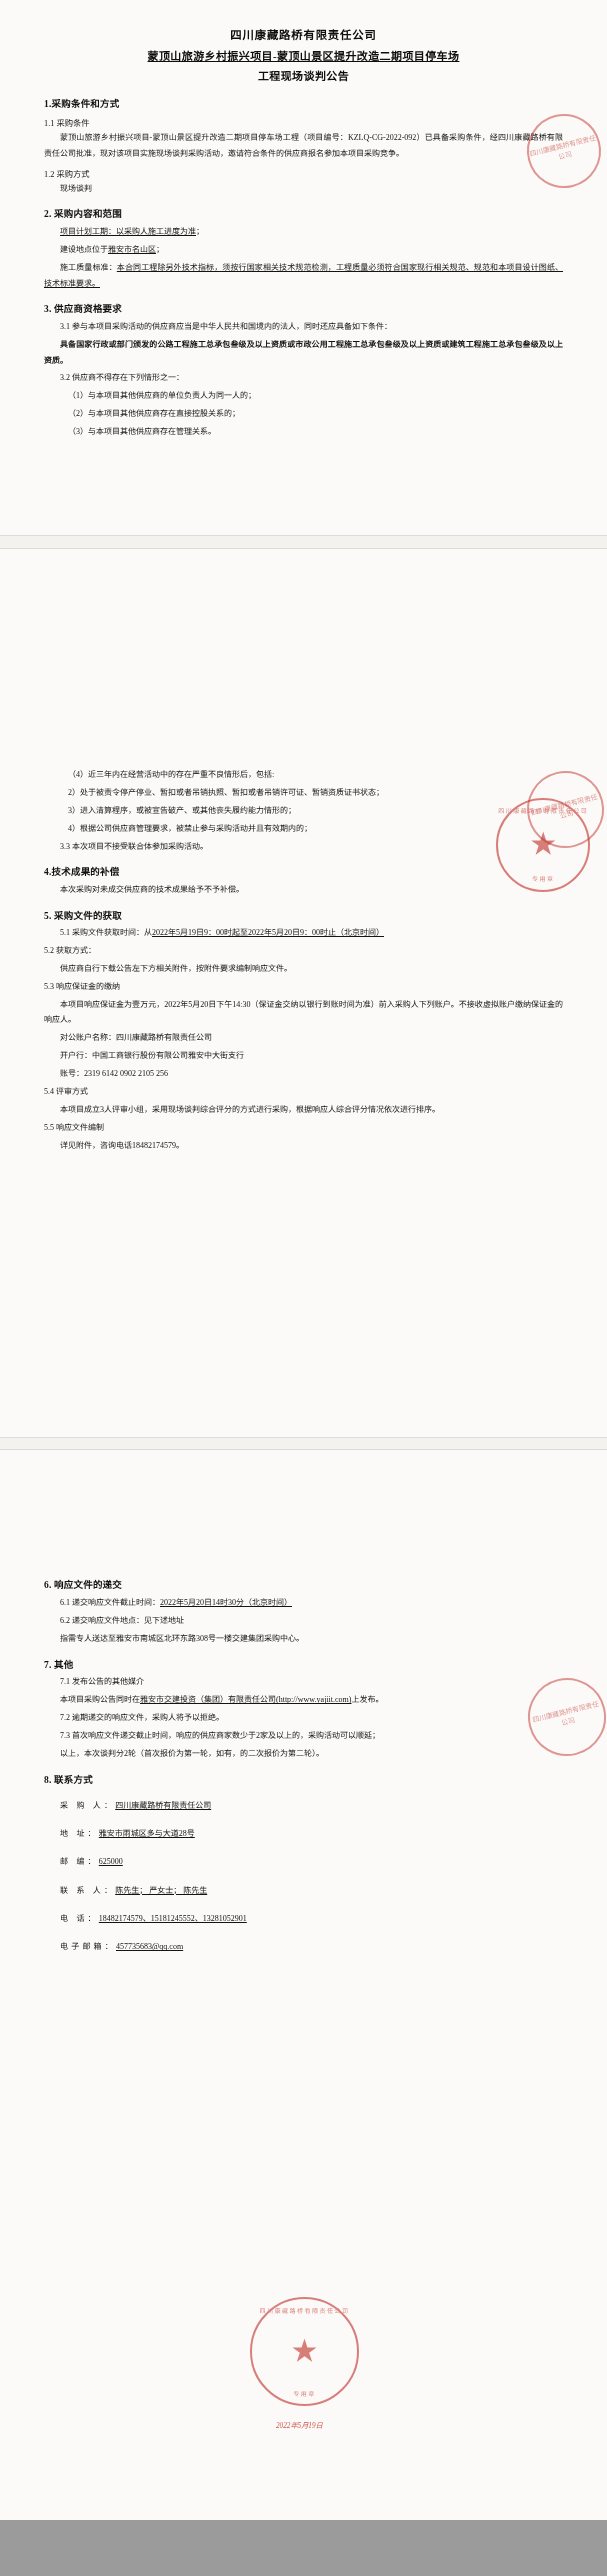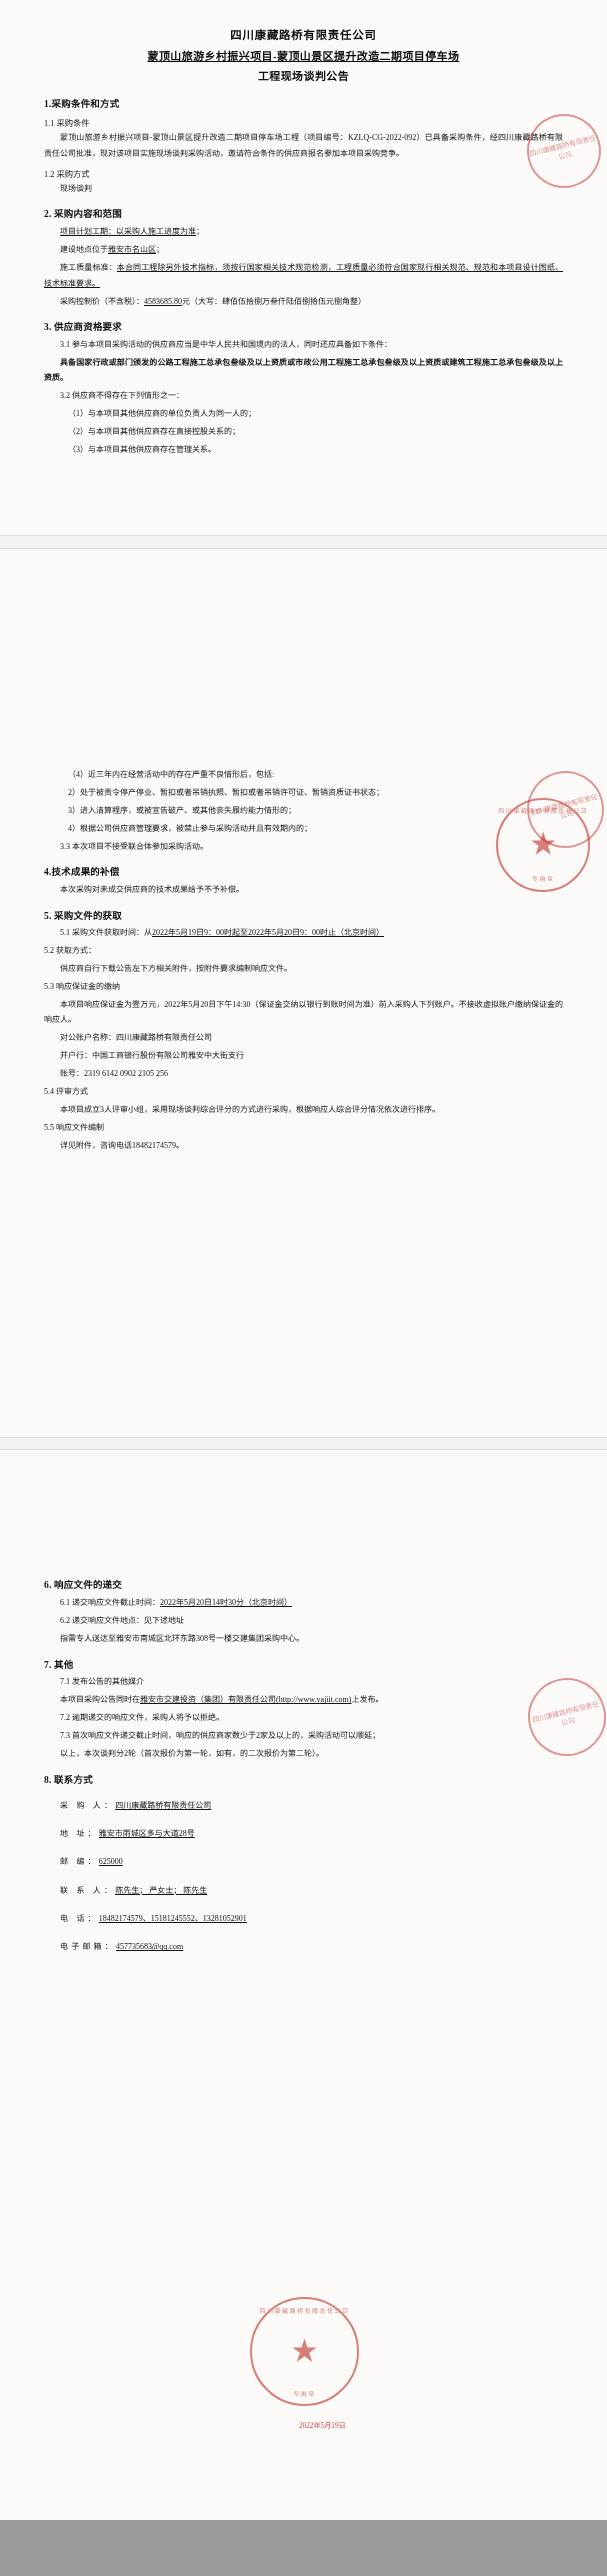--- a/index.html
+++ b/index.html
@@ -142,23 +142,20 @@
 
     <div class="sec-h">2. 采购内容和范围</div>
     <p class="body">
       <span class="u">项目计划工期：以采购人施工进度为准</span><span>；</span>
     </p>
     <p class="body">
       <span>建设地点位于</span><span class="u">雅安市名山区</span><span>；</span>
     </p>
     <p class="body">
       <span>施工质量标准：</span><span class="u">本合同工程除另外技术指标，须按行国家相关技术规范检测，工程质量必须符合国家现行相关规范、规范和本项目设计图纸、技术标准要求。</span>
-    </p>
-    <p class="body">
-      <span>采购控制价（不含税）：</span><span class="u">4583685.80</span><span>元（大写：肆佰伍拾捌万叁仟陆佰捌拾伍元捌角整）</span>
     </p>
 
     <div class="sec-h">3. 供应商资格要求</div>
     <p class="body">3.1 参与本项目采购活动的供应商应当是中华人民共和国境内的法人，同时还应具备如下条件：</p>
     <p class="body" style="font-weight:bold;">具备国家行政或部门颁发的公路工程施工总承包叁级及以上资质或市政公用工程施工总承包叁级及以上资质或建筑工程施工总承包叁级及以上资质。</p>
     <p class="body">3.2 供应商不得存在下列情形之一：</p>
     <p class="body ind3">（1）与本项目其他供应商的单位负责人为同一人的；</p>
     <p class="body ind3">（2）与本项目其他供应商存在直接控股关系的；</p>
     <p class="body ind3">（3）与本项目其他供应商存在管理关系。</p>
   </div>
@@ -206,21 +203,21 @@
 
     <div class="seal-oval" style="right:1.5px;top:228px;width:74px;height:74px;">
       <span>四川康藏路桥有限责任公司</span>
     </div>
 
     <div class="seal" style="left:250px;bottom:114px;width:105px;height:105px;">
       <span class="seal-text-top">四川康藏路桥有限责任公司</span>
       <span class="star">★</span>
       <span class="seal-text-bot">专用章</span>
     </div>
-    <div class="seal-date" style="left:299px;bottom:90px;">2022年5月19日</div>
+    <div class="seal-date" style="left:276px;bottom:90px;font-style:italic;">2022年5月19日</div>
 
     <div class="spacer-md"></div>
 
     <div class="sec-h">6. 响应文件的递交</div>
     <p class="body">
       <span>6.1 递交响应文件截止时间：</span><span class="u">2022年5月20日14时30分（北京时间）</span>
     </p>
     <p class="body">6.2 递交响应文件地点：见下述地址</p>
     <p class="body">指需专人送达至雅安市南城区北环东路308号一楼交建集团采购中心。</p>
 

